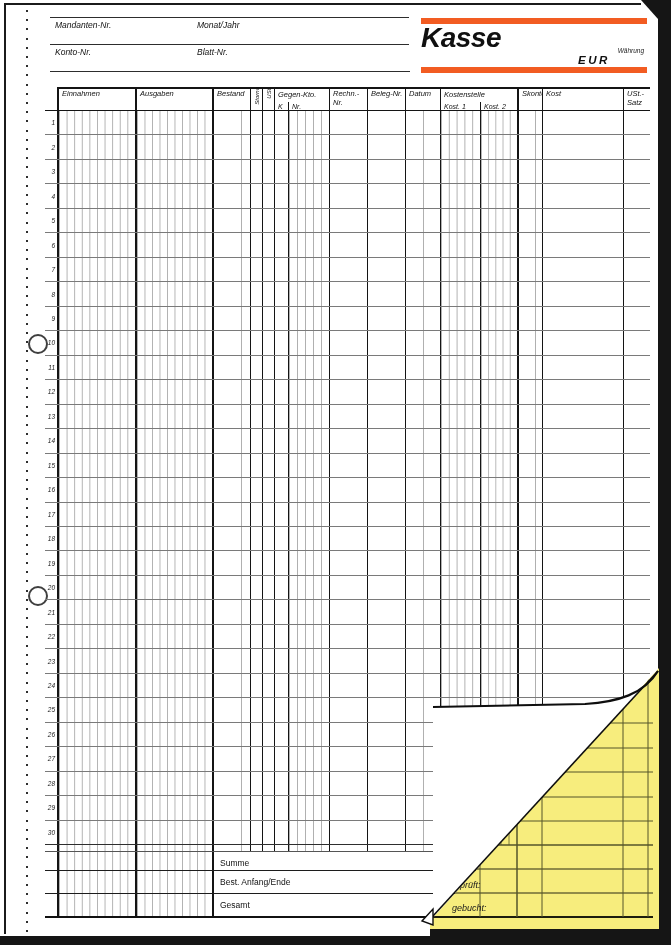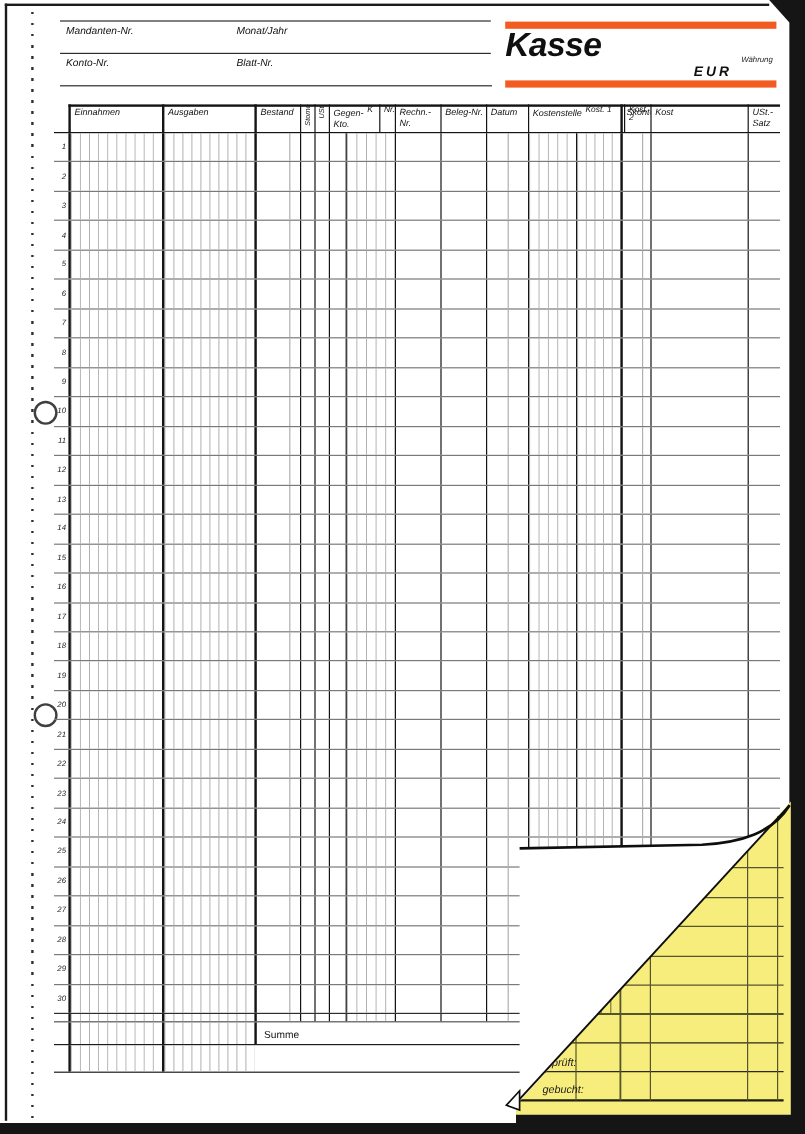--- a/index.html
+++ b/index.html
@@ -42,21 +42,21 @@
   .b2{border-left:2px solid #141414}.b25{border-left:2.5px solid #141414}
   .sub10{background-image:linear-gradient(90deg,#b0b0b0 1px,transparent 1px);background-size:10% 100%;}
   .sub5{background-image:linear-gradient(90deg,#b0b0b0 1px,transparent 1px);background-size:20% 100%;}
   .dv::after{content:"";position:absolute;top:0;bottom:0;width:1px;background:#b0b0b0;}
   .d74::after{left:74%}.d50::after{left:50%}.d70::after{left:70%}
 
   #hrow{display:flex;height:24px;border-bottom:1.5px solid #141414;box-sizing:border-box;}
   .hl{font-style:italic;font-size:7.5px;line-height:1.15;color:#111;padding:3px 0 0 3px;overflow:hidden;}
   .rot{display:flex;align-items:flex-start;justify-content:center;}
   .rot span{writing-mode:vertical-rl;transform:rotate(180deg);font-style:italic;font-size:6px;color:#111;line-height:1;padding-top:1px;}
-  .grp{display:flex;box-sizing:border-box;}
+  .grp{display:flex;flex-direction:column;box-sizing:border-box;}
   .grp-top{height:12px;font-style:italic;font-size:7.5px;color:#111;padding:3px 0 0 3px;}
   .grp-bot{flex:1;display:flex;}
   .gsub{font-style:italic;font-size:7px;color:#111;padding:1px 0 0 3px;box-sizing:border-box;}
   .gk{width:14px;border-right:1px solid #141414;}
   .gk1{width:40px;border-right:1px solid #141414;}
 
   #body-rows{height:734px;display:flex;flex-direction:column;border-bottom:1.5px solid #2e2e2e;box-sizing:border-box;}
   .row{flex:1 1 0;display:flex;border-bottom:1px solid #7a7a7a;box-sizing:border-box;}
   .row:last-child{border-bottom:none;}
   .num{display:flex;align-items:center;justify-content:flex-end;padding-right:2px;font-style:italic;font-size:6.5px;color:#1a1a1a;}
@@ -698,20 +698,27 @@
       <div id="srow-summe" class="srow">
         <div class="cell w-num"></div>
         <div class="cell w-ein b2 sub10"></div>
         <div class="cell w-aus b2 sub10"></div>
         <div class="cell sum-merge b25"><span>Summe</span></div>
       </div>
       <div id="srow-best" class="srow">
         <div class="cell w-num"></div>
         <div class="cell w-ein b2 sub10"></div>
         <div class="cell w-aus b2 sub10"></div>
+        <div class="cell sum-merge b25"><span>Best. Anfang/Ende</span></div>
+      </div>
+      <div id="srow-gesamt" class="srow">
+        <div class="cell w-num"></div>
+        <div class="cell w-ein b2 sub10"></div>
+        <div class="cell w-aus b2 sub10"></div>
+        <div class="cell sum-merge b25"><span>Gesamt</span></div>
       </div>
     </div>
   </div>
 
   <svg id="curl" viewBox="0 0 671 945" xmlns="http://www.w3.org/2000/svg">
     <defs>
       <clipPath id="yclip">
         <path d="M659,668 L430,921 L430,929 L659,929 Z"></path>
       </clipPath>
     </defs>

